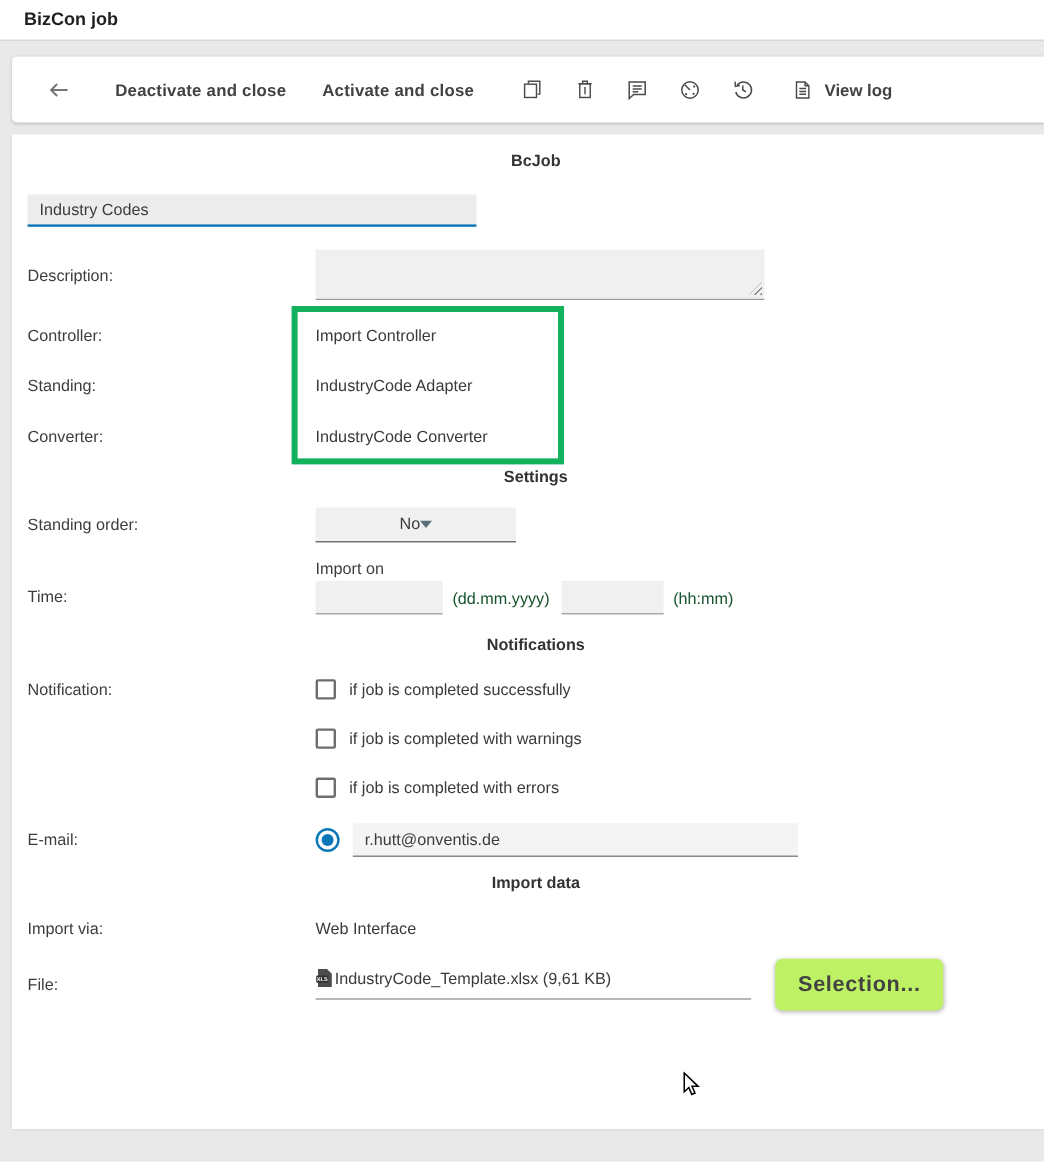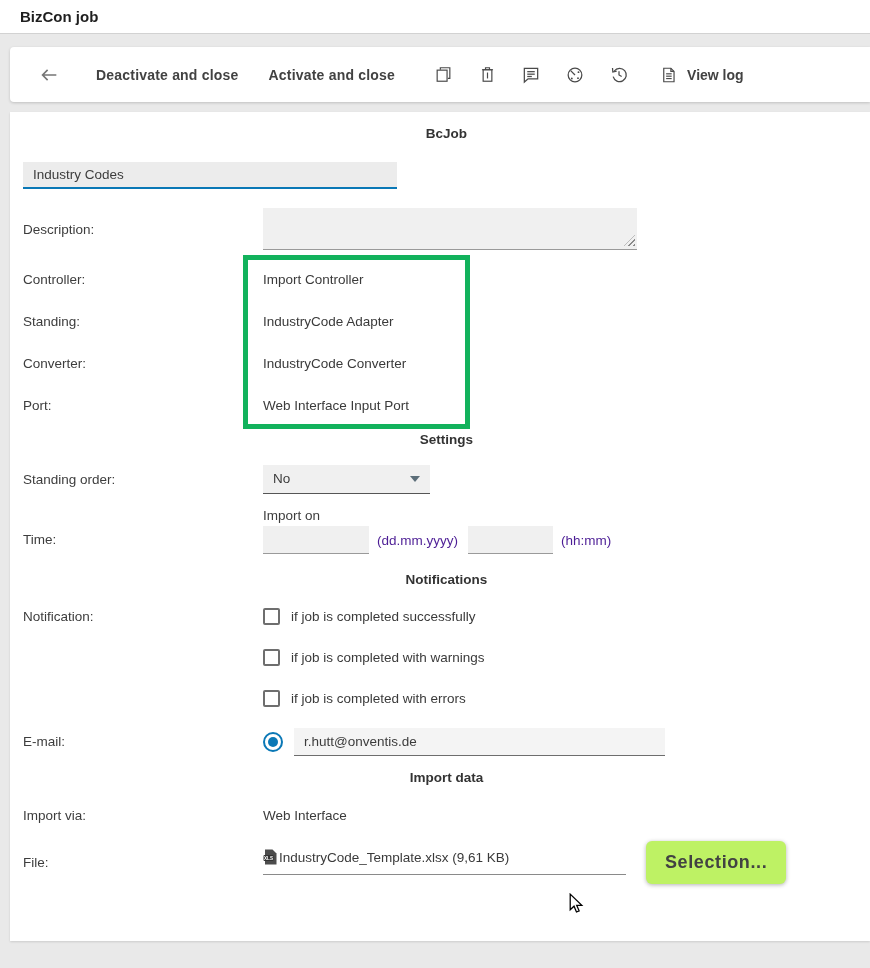--- a/index.html
+++ b/index.html
@@ -70,35 +70,35 @@
     font-family:"Liberation Sans", sans-serif; font-size:13.5px; padding:6px 10px;
   }
   .resize-grip {
     position:absolute; right:2px; bottom:4px; width:11px; height:11px;
     background:repeating-linear-gradient(135deg,#8a8a8a 0 1px,transparent 1px 3.5px);
     clip-path:polygon(100% 0,100% 100%,0 100%); pointer-events:none;
   }
 
   .select {
     background:#f0f0f0; border-bottom:1px solid #555; height:29px;
-    display:flex; align-items:center; justify-content:space-between;
+    display:flex; align-items:center; justify-content:center;
     padding:0 10px; font-size:13.5px; color:#3c3c3c; cursor:pointer;
   }
   .sel-standing { width:167px; }
   .sel-purch { width:268px; }
   .caret { width:0; height:0; border-left:5px solid transparent; border-right:5px solid transparent; border-top:6px solid #5c6e79; }
 
   .row-standing { height:46px; }
   .time-block { margin-top:6px; height:58px; display:flex; }
   .time-block .lbl { padding-top:24px; }
   .time-ctrl .over { font-size:13.5px; color:#3d3d3d; margin-bottom:3px; }
   .time-line { display:flex; align-items:center; }
   .inp-date { width:106px; }
   .inp-time { width:85px; margin-left:10px; }
-  .hint { font-size:13.5px; color:#4c1d95; margin-left:8px; }
+  .hint { font-size:13.5px; color:#14532d; margin-left:8px; }
 
   .notif-row { align-items:flex-start; }
   .notif-row .lbl { padding-top:13px; }
   .cb-row { height:41px; display:flex; align-items:center; cursor:pointer; }
   .cbx {
     width:17px; height:17px; border:2px solid #6e6e6e; border-radius:2px;
     background:#fff; margin-right:11px; flex-shrink:0;
   }
   .cb-lab { font-size:13.5px; color:#3a3a3a; }
 
@@ -219,24 +219,20 @@
       <span class="lbl">Controller:</span>
       <span class="val">Import Controller</span>
     </div>
     <div class="frow">
       <span class="lbl">Standing:</span>
       <span class="val">IndustryCode Adapter</span>
     </div>
     <div class="frow">
       <span class="lbl">Converter:</span>
       <span class="val">IndustryCode Converter</span>
-    </div>
-    <div class="frow">
-      <span class="lbl">Port:</span>
-      <span class="val">Web Interface Input Port</span>
     </div>
   </div>
 
   <div class="sec sec-gap">
     <span class="t">Settings</span>
     <span class="line"></span>
   </div>
 
   <div class="frow row-standing">
     <span class="lbl">Standing order:</span>

